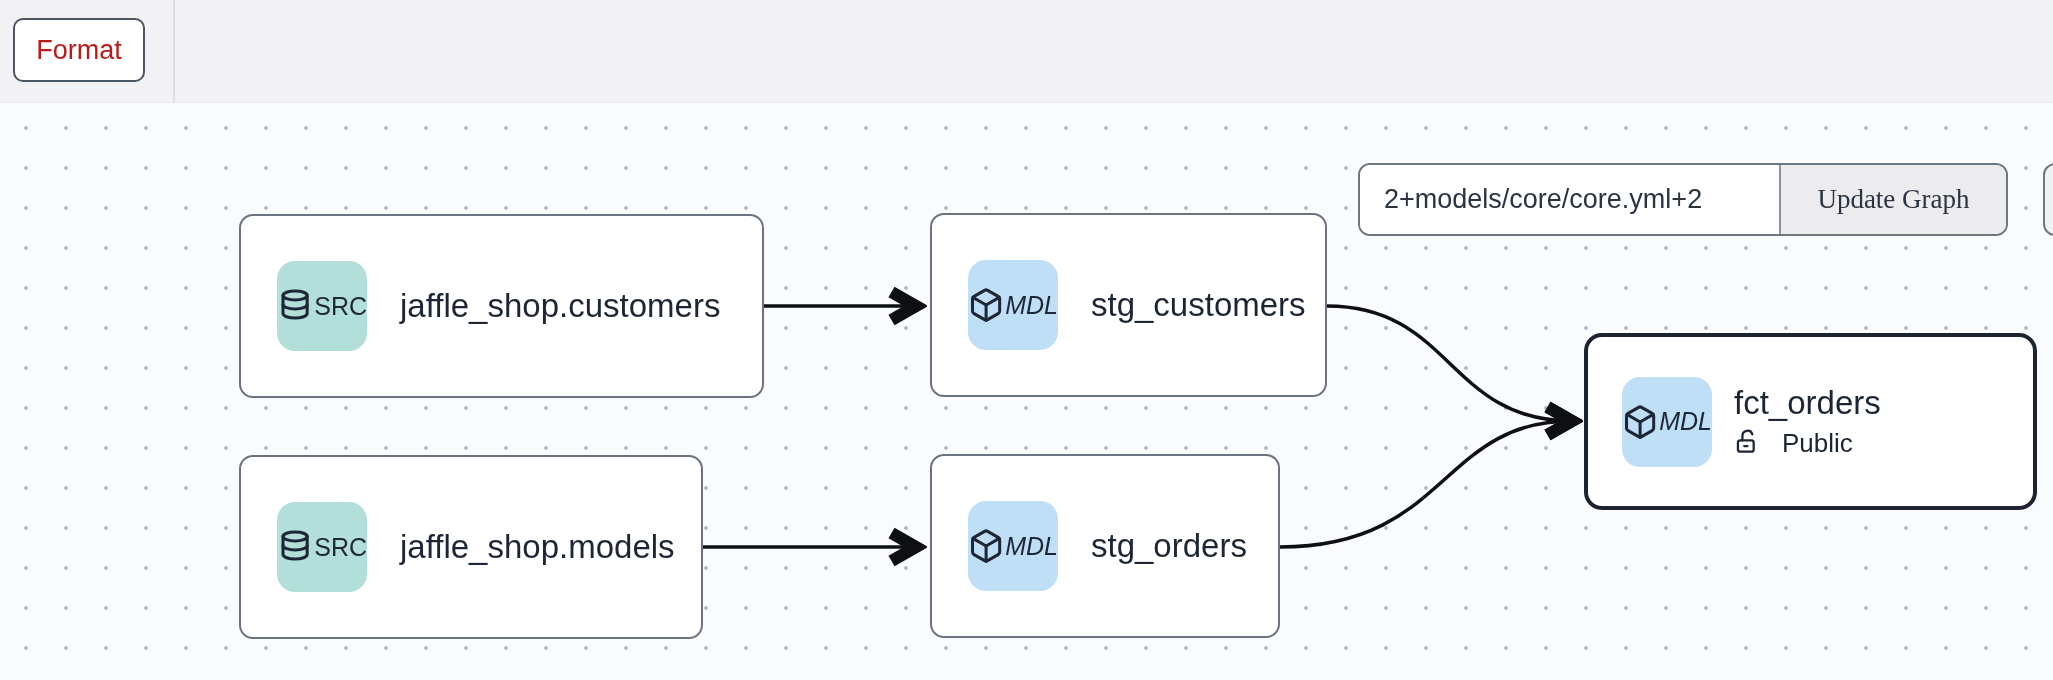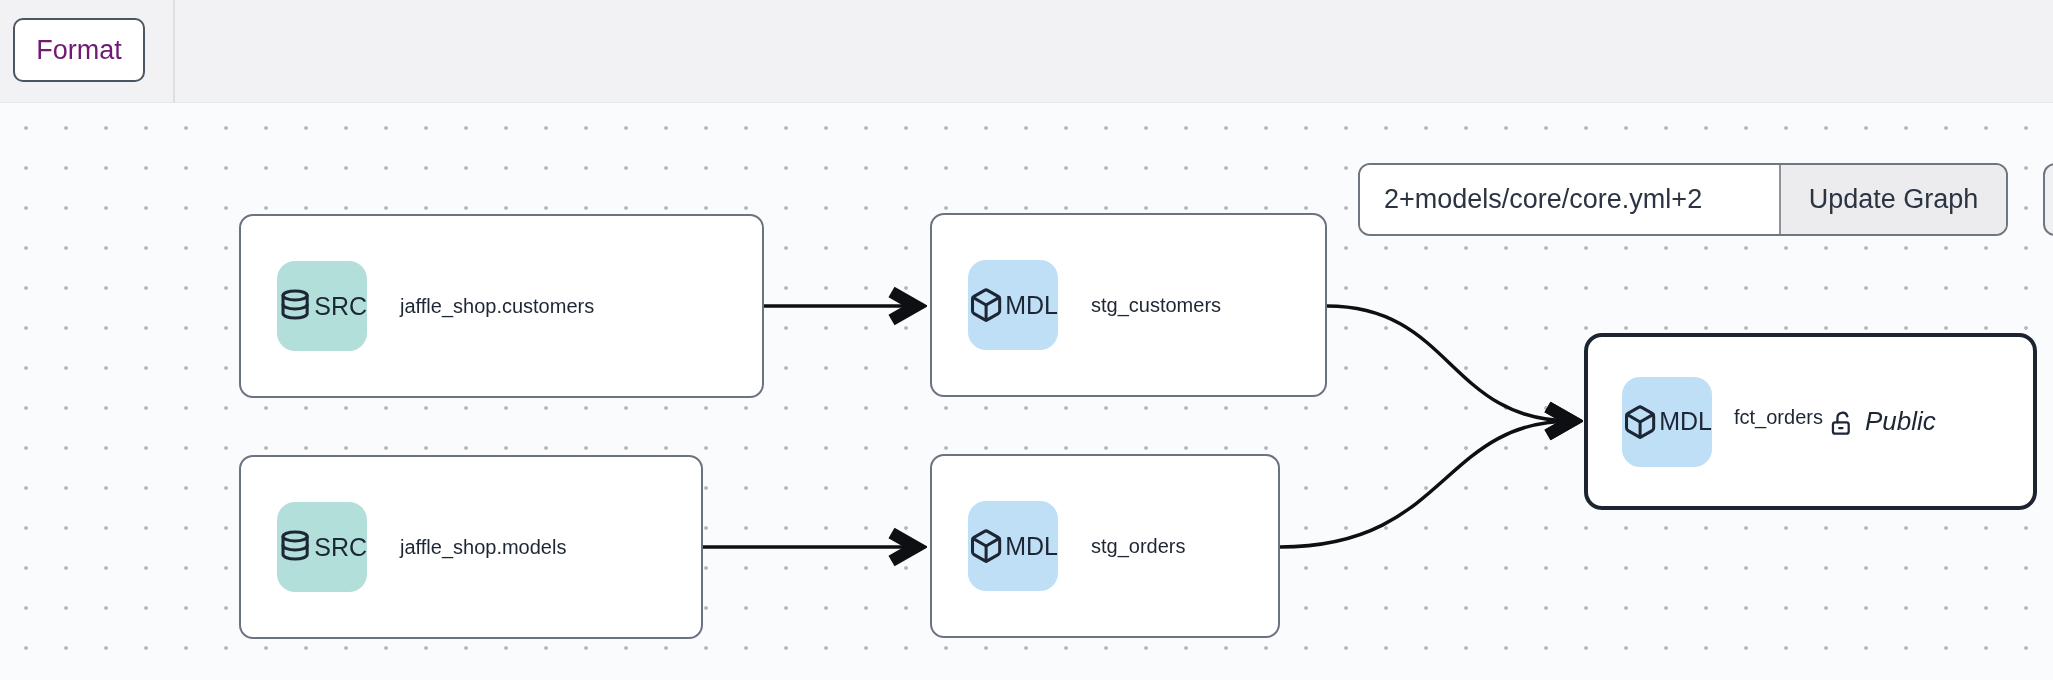--- a/index.html
+++ b/index.html
@@ -16,21 +16,21 @@
     background:var(--canvas_bg); position:relative; color:var(--text);
   }
   
   .topbar{
     position:absolute; left:0; top:0; width:2053px; height:103px;
     background:var(--topbar_bg); border-bottom:1px solid #e8e9eb;
   }
   .format-btn{
     position:absolute; left:13px; top:18px; width:132px; height:64px;
     background:#ffffff; border:2px solid #4c5562; border-radius:10px;
-    font-size:27px; color:#701a75; display:flex; align-items:center; justify-content:center;
+    font-size:27px; color:#b91c1c; display:flex; align-items:center; justify-content:center;
     cursor:pointer;
   }
   .topbar-divider{
     position:absolute; left:173px; top:0; width:2px; height:103px; background:var(--divider);
   }
   .tabs{
     position:absolute; left:207px; top:0; height:103px; display:flex;
   }
   .tab{
     position:relative; height:100%; padding:0 36px;
@@ -60,44 +60,44 @@
   .node.selected{
     border:4.5px solid var(--selected_border); border-radius:18px;
     padding-left:34px; gap:22px;
   }
   .badge{
     width:90px; height:90px; border-radius:18px; flex:0 0 auto;
     display:flex; flex-direction:row; align-items:center; justify-content:center;
     gap:1px;
   }
   .badge.src{ background:var(--src_badge); }
-  .badge.mdl{ background:var(--mdl_badge); }
+  .badge.mdl{ background:var(--mdl_badge);font-style:italic; }
   .badge svg{ width:44px; height:44px; stroke:#1d2634; }
   .badge .badge-label{ font-size:25px; font-weight:500; color:#1d2634; line-height:1; }
-  .node-label{ font-size:20px; color:#1d2634; white-space:nowrap; }
-  .node-text{ display:flex; flex-direction:row; gap:6px; }
-  .access-row{ display:flex; align-items:flex-end; gap:9px;font-style:italic; }
+  .node-label{ font-size:33px; color:#1d2634; white-space:nowrap; }
+  .node-text{ display:flex; flex-direction:column; gap:6px; }
+  .access-row{ display:flex; align-items:flex-start; gap:21px; }
   .access-row svg{ width:27px; height:27px; stroke:#1d2634; }
   .access-label{ font-size:26px; color:#1d2634; }
   
   .filter-bar{
     position:absolute; left:1358px; top:60px; width:650px; height:73px;
     display:flex; border:2px solid #6e7681; border-radius:12px; overflow:hidden;
     background:#ffffff;
   }
   .filter-input{
     flex:1 1 auto; min-width:0; border:none; outline:none; background:#ffffff;
     padding:0 18px 0 24px; font-size:27px; color:#2b3442;
     font-family:"Liberation Sans","DejaVu Sans",sans-serif;
   }
   .update-btn{
     flex:0 0 227px; background:var(--button_bg); border:none;
     border-left:2px solid #8d939c;
     font-size:27px; color:#2b3442; cursor:pointer;
-    font-family:Liberation Sans, sans-serif;
+    font-family:Liberation Serif, serif;
     display:flex; align-items:center; justify-content:center;
   }
   .partial-btn{
     position:absolute; left:2043px; top:60px; width:44px; height:73px;
     background:#f0f1f3; border:2px solid #6e7681; border-radius:12px 0 0 12px;
   }
 </style>
 </head>
 <body>
 

